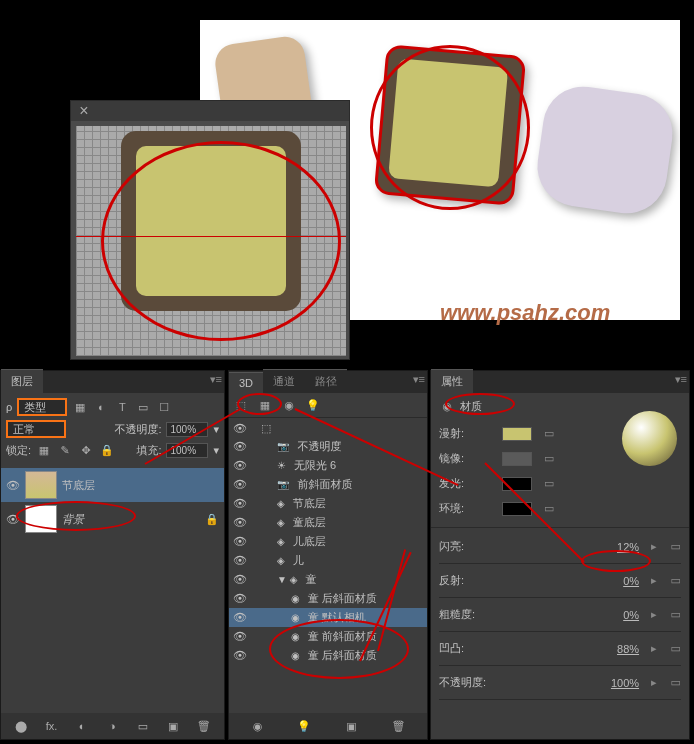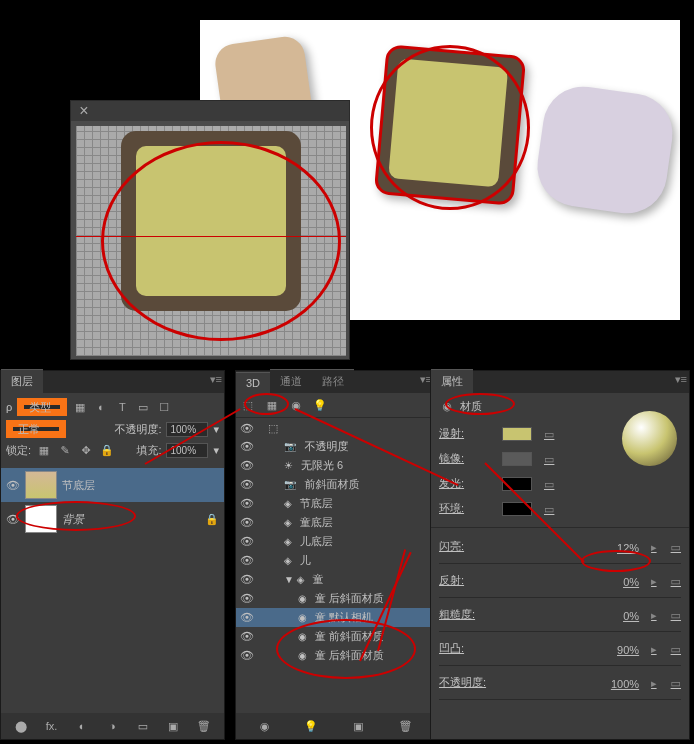--- a/index.html
+++ b/index.html
@@ -31,45 +31,45 @@
 .panel { background: #3c3c3c; color: #c0c0c0; font-size: 11px; position: absolute; border: 1px solid #1a1a1a; }
 .panel-tabs { display: flex; background: #2a2a2a; height: 22px; align-items: flex-end; }
 .panel-tab { padding: 4px 10px; background: #3c3c3c; border-top: 1px solid #555; cursor: pointer; }
 .panel-tab.inactive { background: #2a2a2a; color: #888; }
 .panel-menu { position: absolute; right: 2px; top: 2px; color: #888; }
 
 
 .layers-panel { top: 370px; left: 0; width: 225px; height: 370px; }
 .layers-controls { padding: 5px; display: flex; flex-direction: column; gap: 4px; }
 .row { display: flex; align-items: center; gap: 5px; }
-.dropdown { background: #2a2a2a; border: 7px solid #f97316; padding: 2px 5px; height: 18px; display: flex; align-items: center; min-width: 50px; }
+.dropdown { background: #2a2a2a; border: 2px solid #f97316; padding: 2px 5px; height: 18px; display: flex; align-items: center; min-width: 50px; }
 .icon-btn { width: 16px; height: 16px; display: inline-flex; align-items: center; justify-content: center; color: #aaa; }
 .pct-input { background: #2a2a2a; border: 1px solid #555; padding: 1px 3px; width: 42px; font-size: 10px; color: #c0c0c0; }
 .layer-list { margin-top: 5px; }
 .layer-item { display: flex; align-items: center; padding: 3px 5px; gap: 5px; }
 .layer-item.selected { background: #4a6a8a; }
 .layer-thumb { width: 32px; height: 28px; background: #666; border: 1px solid #888; }
 .eye-icon { width: 14px; }
 .red-ellipse-layer { position: absolute; top: 130px; left: 15px; width: 120px; height: 30px; border: 2px solid #c00; border-radius: 50%; pointer-events: none; }
 .layers-bottom { position: absolute; bottom: 0; left: 0; right: 0; height: 26px; background: #333; display: flex; align-items: center; justify-content: space-around; padding: 0 5px; }
 
 
-.panel-3d { top: 370px; left: 228px; width: 200px; height: 370px; margin-left: 7px; }
+.panel-3d { top: 370px; left: 228px; width: 200px; height: 370px; }
 .toolbar-3d { display: flex; padding: 4px; gap: 8px; border-bottom: 1px solid #2a2a2a; }
 .tree-3d { padding: 2px 0; }
 .tree-row { display: flex; align-items: center; padding: 2px 4px; gap: 4px; font-size: 11px; }
 .tree-row.selected { background: #4a6a8a; }
 .red-ellipse-3d-top { position: absolute; top: 22px; left: 8px; width: 45px; height: 22px; border: 2px solid #c00; border-radius: 50%; pointer-events: none; }
 .red-ellipse-3d-mat { position: absolute; top: 248px; left: 40px; width: 140px; height: 60px; border: 2px solid #c00; border-radius: 50%; pointer-events: none; }
 
 
 .props-panel { top: 370px; left: 430px; width: 260px; height: 370px; }
 .prop-header { display: flex; align-items: center; padding: 5px 8px; gap: 5px; }
 .prop-rows { padding: 2px 8px; }
-.prop-row { display: flex; align-items: flex-end; padding: 5px 0; gap: 8px; text-decoration: underline; }
+.prop-row { display: flex; align-items: center; padding: 5px 0; gap: 8px; }
 .prop-label { width: 55px; font-size: 11px; }
 .swatch { width: 30px; height: 14px; border: 1px solid #555; }
 .sphere-preview { position: absolute; top: 40px; right: 12px; width: 55px; height: 55px; border-radius: 50%; background: radial-gradient(circle at 35% 30%, #fff, #c8c470 50%, #5a5030); }
 .prop-divider { height: 1px; background: #2a2a2a; margin: 4px 0; }
 .pct-display { width: 48px; text-align: right; padding-right: 4px; color: #bbb; font-size: 11px; text-decoration: underline; }
 .folder-icon { color: #888; font-size: 11px; }
 .red-ellipse-prop-title { position: absolute; top: 22px; left: 14px; width: 70px; height: 22px; border: 2px solid #c00; border-radius: 50%; pointer-events: none; }
 .red-ellipse-prop-val { position: absolute; top: 179px; left: 150px; width: 70px; height: 22px; border: 2px solid #c00; border-radius: 50%; pointer-events: none; }
 
 
@@ -82,20 +82,21 @@
 </style>
 </head>
 <body>
 
 <div class="canvas-area">
   <div class="main-artwork"></div>
   <div class="char3d c1"></div>
   <div class="char3d c2"></div>
   <div class="char3d c3"></div>
   <div class="red-ellipse-main"></div>
+  <div class="watermark">www.psahz.com</div>
 
   <div class="detail-panel">
     <div class="detail-panel-header">
       <span class="icon-btn">×</span>
     </div>
     <div class="detail-grid"></div>
     <div class="detail-char"></div>
     <div class="ruler-red-h"></div>
     <div class="red-ellipse-detail"></div>
   </div>
@@ -303,21 +304,21 @@
         <span class="prop-label">粗糙度:</span>
         <span style="flex:1"></span>
         <span class="pct-display">0%</span>
         <span style="color:#888">▸</span>
         <span class="folder-icon" style="margin-left:6px">▭</span>
       </div>
       <div class="prop-divider"></div>
       <div class="prop-row">
         <span class="prop-label">凹凸:</span>
         <span style="flex:1"></span>
-        <span class="pct-display">90%</span>
+        <span class="pct-display">88%</span>
         <span style="color:#888">▸</span>
         <span class="folder-icon" style="margin-left:6px">▭</span>
       </div>
       <div class="prop-divider"></div>
       <div class="prop-row">
         <span class="prop-label">不透明度:</span>
         <span style="flex:1"></span>
         <span class="pct-display">100%</span>
         <span style="color:#888">▸</span>
         <span class="folder-icon" style="margin-left:6px">▭</span>

